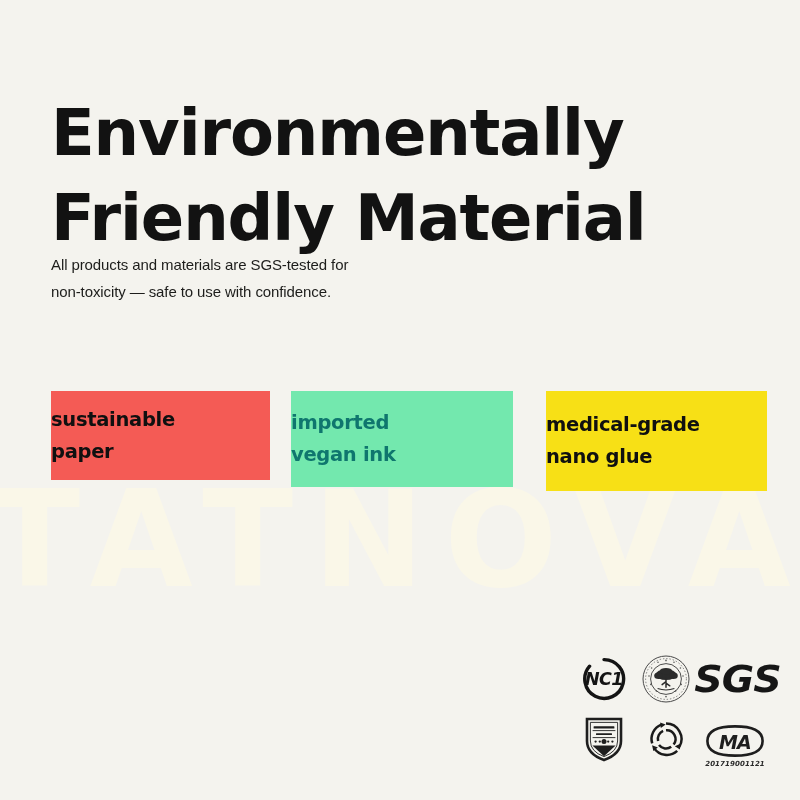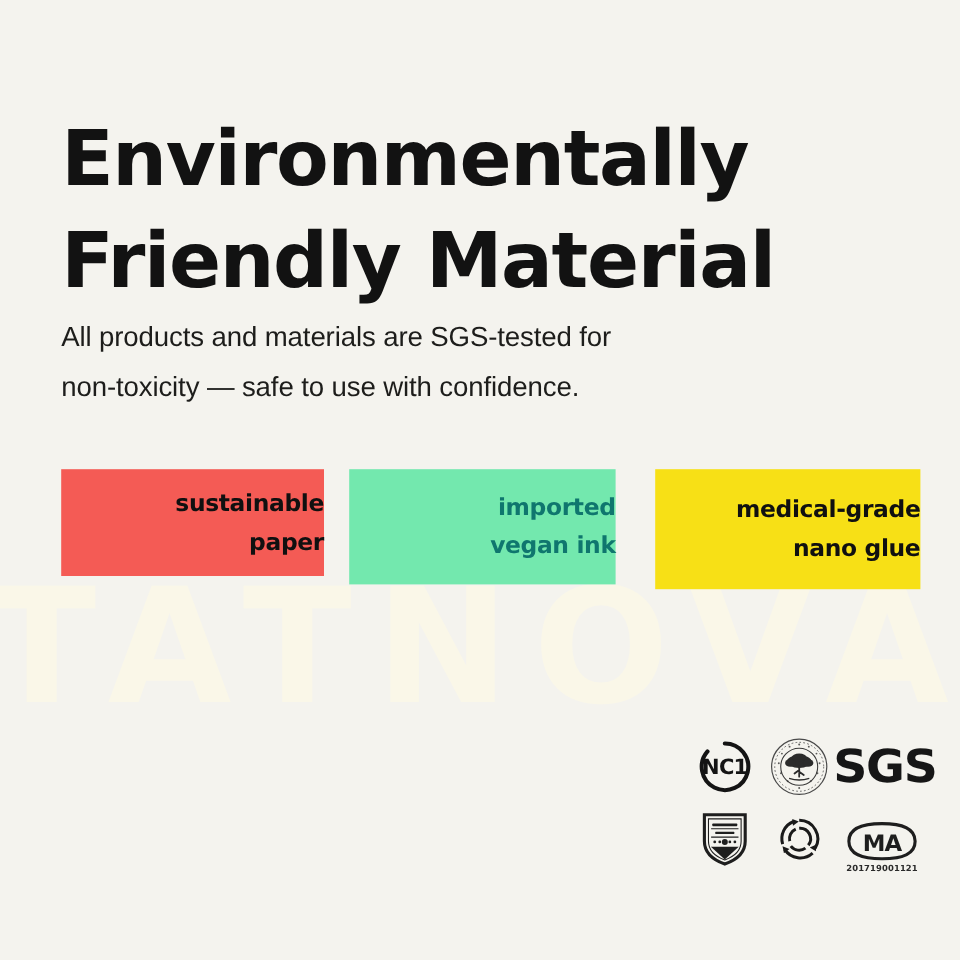--- a/index.html
+++ b/index.html
@@ -60,21 +60,21 @@
   }
 
   
   .subtitle {
     position: absolute;
     left: 51px;
     top: 236px;
     width: 640px;
     font-family: "Liberation Sans", sans-serif;
     font-weight: 400;
-    font-size: 23px;
+    font-size: 15px;
     line-height: 1.83;
     letter-spacing: -0.1px;
     color: #1d1d1b;
   }
   .subtitle .sub-line {
     display: block;
   }
 
   
   .chips {
@@ -82,21 +82,21 @@
     left: 0;
     top: 0;
     width: 800px;
     height: 800px;
     pointer-events: none;
   }
   .chip {
     position: absolute;
     display: flex;
     flex-direction: column;
-    align-items: flex-end;
+    align-items: flex-start;
     justify-content: center;
     box-sizing: border-box;
     font-family: "DejaVu Sans", sans-serif;
     font-weight: 700;
     font-size: 19.5px;
     line-height: 1.62;
     letter-spacing: -0.3px;
     color: #101010;
     text-align: center;
     pointer-events: auto;
@@ -106,27 +106,28 @@
   }
 
   .chip-1 { left: 51px;  top: 391px; width: 219px; height: 89px;  background: #f45b55; }
   .chip-2 { left: 291px; top: 391px; width: 222px; height: 96px;  background: #73e8ae; }
   .chip-3 { left: 532px; top: 391px; width: 221px; height: 100px; background: #f7e016; }
 
   
   .certs {
     position: absolute;
     left: 573px;
-    top: 608px;
+    top: 648px;
     width: 200px;
     display: grid;
     grid-template-columns: 62px 62px 76px;
     grid-template-rows: 62px 58px;
     align-items: center;
     justify-items: center;
+    font-style: italic;
   }
   .cert {
     position: relative;
     display: flex;
     align-items: center;
     justify-content: center;
     width: 100%;
     height: 100%;
   }
   .cert svg { display: block; }

